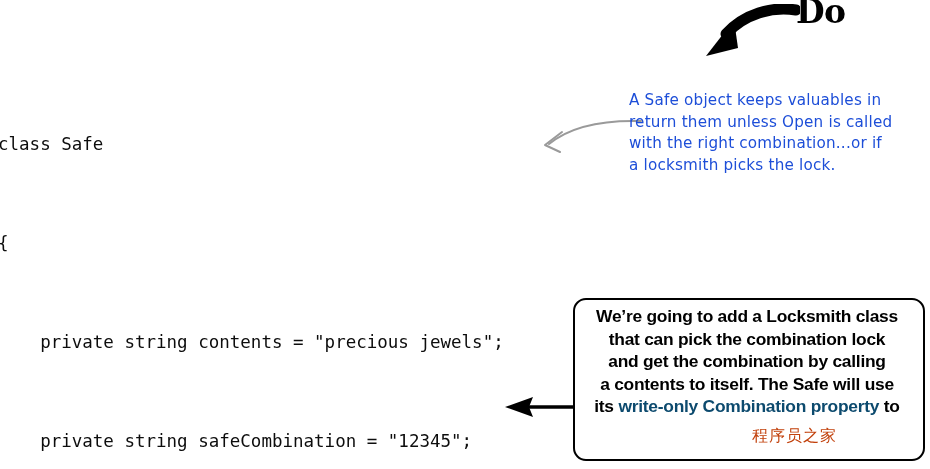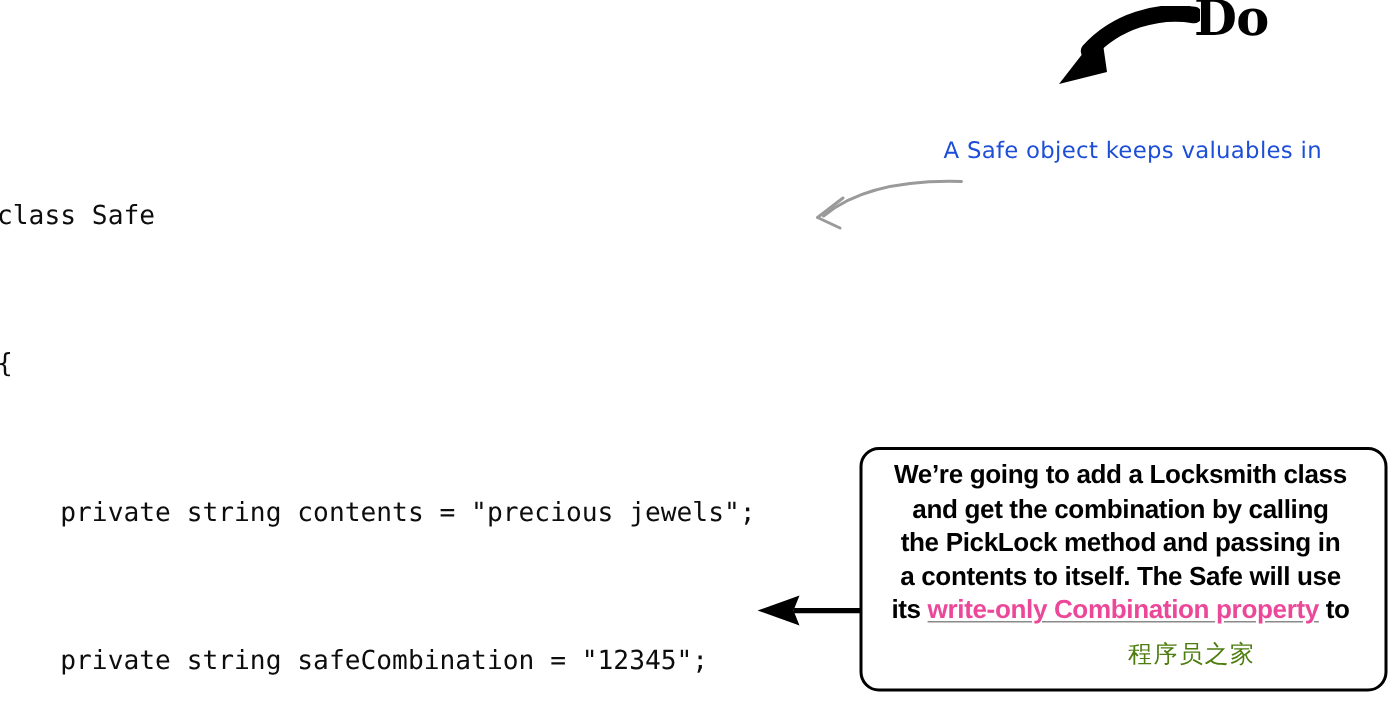--- a/index.html
+++ b/index.html
@@ -102,42 +102,41 @@
     font-family: "Liberation Sans", sans-serif;
     font-weight: bold;
     font-size: 17.4px;
     line-height: 22.6px;
     color: #000;
     letter-spacing: -0.25px;
     overflow: hidden;
   }
   #callout-box .cb-line { display: block; white-space: pre; }
   #callout-box .cb-underline {
-    color: #ec4899;
-    text-decoration: underline;
+    color: #0c4a6e;
     text-decoration-color: #8a8a8a;
     text-underline-offset: 2px;
   }
 
   #callout-arrow {
     position: absolute;
     left: 505px;
     top: 396px;
     width: 80px;
     height: 22px;
   }
 
   #watermark {
     position: absolute;
     left: 752px;
     top: 427px;
     font-family: "DejaVu Sans", sans-serif;
     font-size: 16px;
     line-height: 18px;
-    color: #4d7c0f;
+    color: #c2410c;
     letter-spacing: 1px;
     white-space: pre;
     pointer-events: none;
   }
 </style>
 </head>
 <body>
 
 <div id="code-listing">
   <div class="code-line">class Safe</div>
@@ -158,38 +157,41 @@
   
 </div>
 
 <svg id="note-arrow" viewBox="0 0 112 50" xmlns="http://www.w3.org/2000/svg">
   <path d="M105 13 C 70 12, 36 17, 13 36" stroke="#9a9a9a" stroke-width="2" fill="none" stroke-linecap="round"></path>
   <path d="M9 37 L 26 24 M9 37 L 24 44" stroke="#9a9a9a" stroke-width="2" fill="none" stroke-linecap="round"></path>
 </svg>
 
 <div id="handwritten-note">
   <div class="hw-line">A Safe object keeps valuables in</div>
+  <div class="hw-line">return them unless Open is called</div>
+  <div class="hw-line">with the right combination...or if</div>
+  <div class="hw-line">a locksmith picks the lock.</div>
 </div>
 
 <div id="do-this-wrap">
   <svg id="do-this-arrow" viewBox="0 0 100 56" xmlns="http://www.w3.org/2000/svg">
     <path d="M96 6 C 72 2, 44 10, 26 30" stroke="#000" stroke-width="11" fill="none" stroke-linecap="round"></path>
     <polygon points="6,52 34,16 38,44" fill="#000"></polygon>
   </svg>
   <div id="do-this-text">
     <span class="dt-l1">Do</span>
   </div>
 </div>
 
 <svg id="callout-arrow" viewBox="0 0 80 22" xmlns="http://www.w3.org/2000/svg">
   <line x1="24" y1="11" x2="78" y2="11" stroke="#000" stroke-width="3.5"></line>
   <polygon points="0,11 28,1 24,11 28,21" fill="#000"></polygon>
 </svg>
 
 <div id="callout-box">
   <span class="cb-line">We’re going to add a Locksmith class</span>
+  <span class="cb-line">that can pick the combination lock</span>
   <span class="cb-line">and get the combination by calling</span>
-  <span class="cb-line">the PickLock method and passing in</span>
   <span class="cb-line">a contents to itself. The Safe will use</span>
   <span class="cb-line"><span>its </span><span class="cb-underline">write-only Combination property</span><span> to</span></span>
 </div>
 
 <div id="watermark">程序员之家</div>
 
 </body></html>

